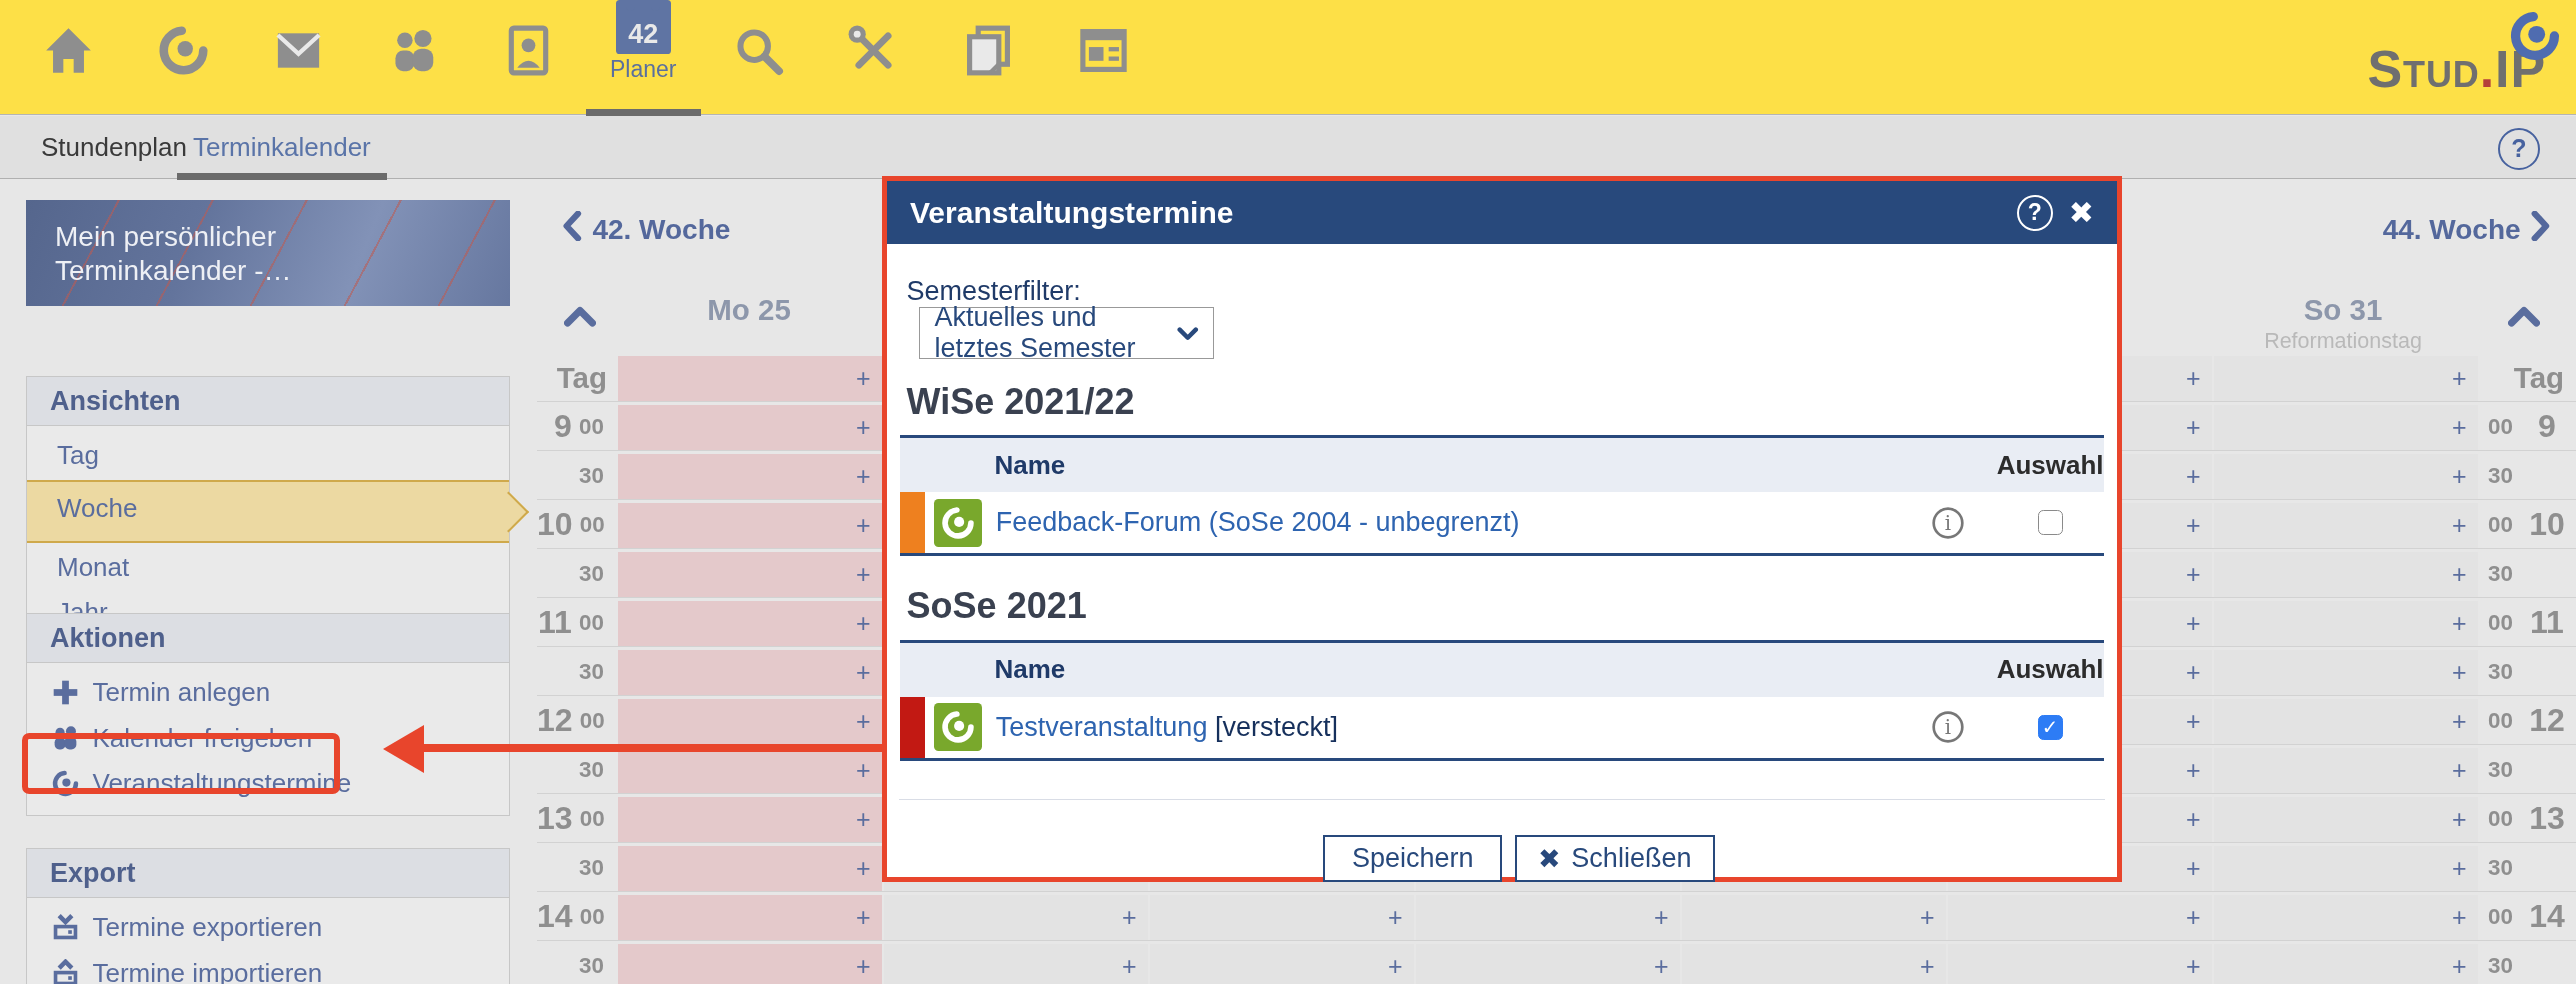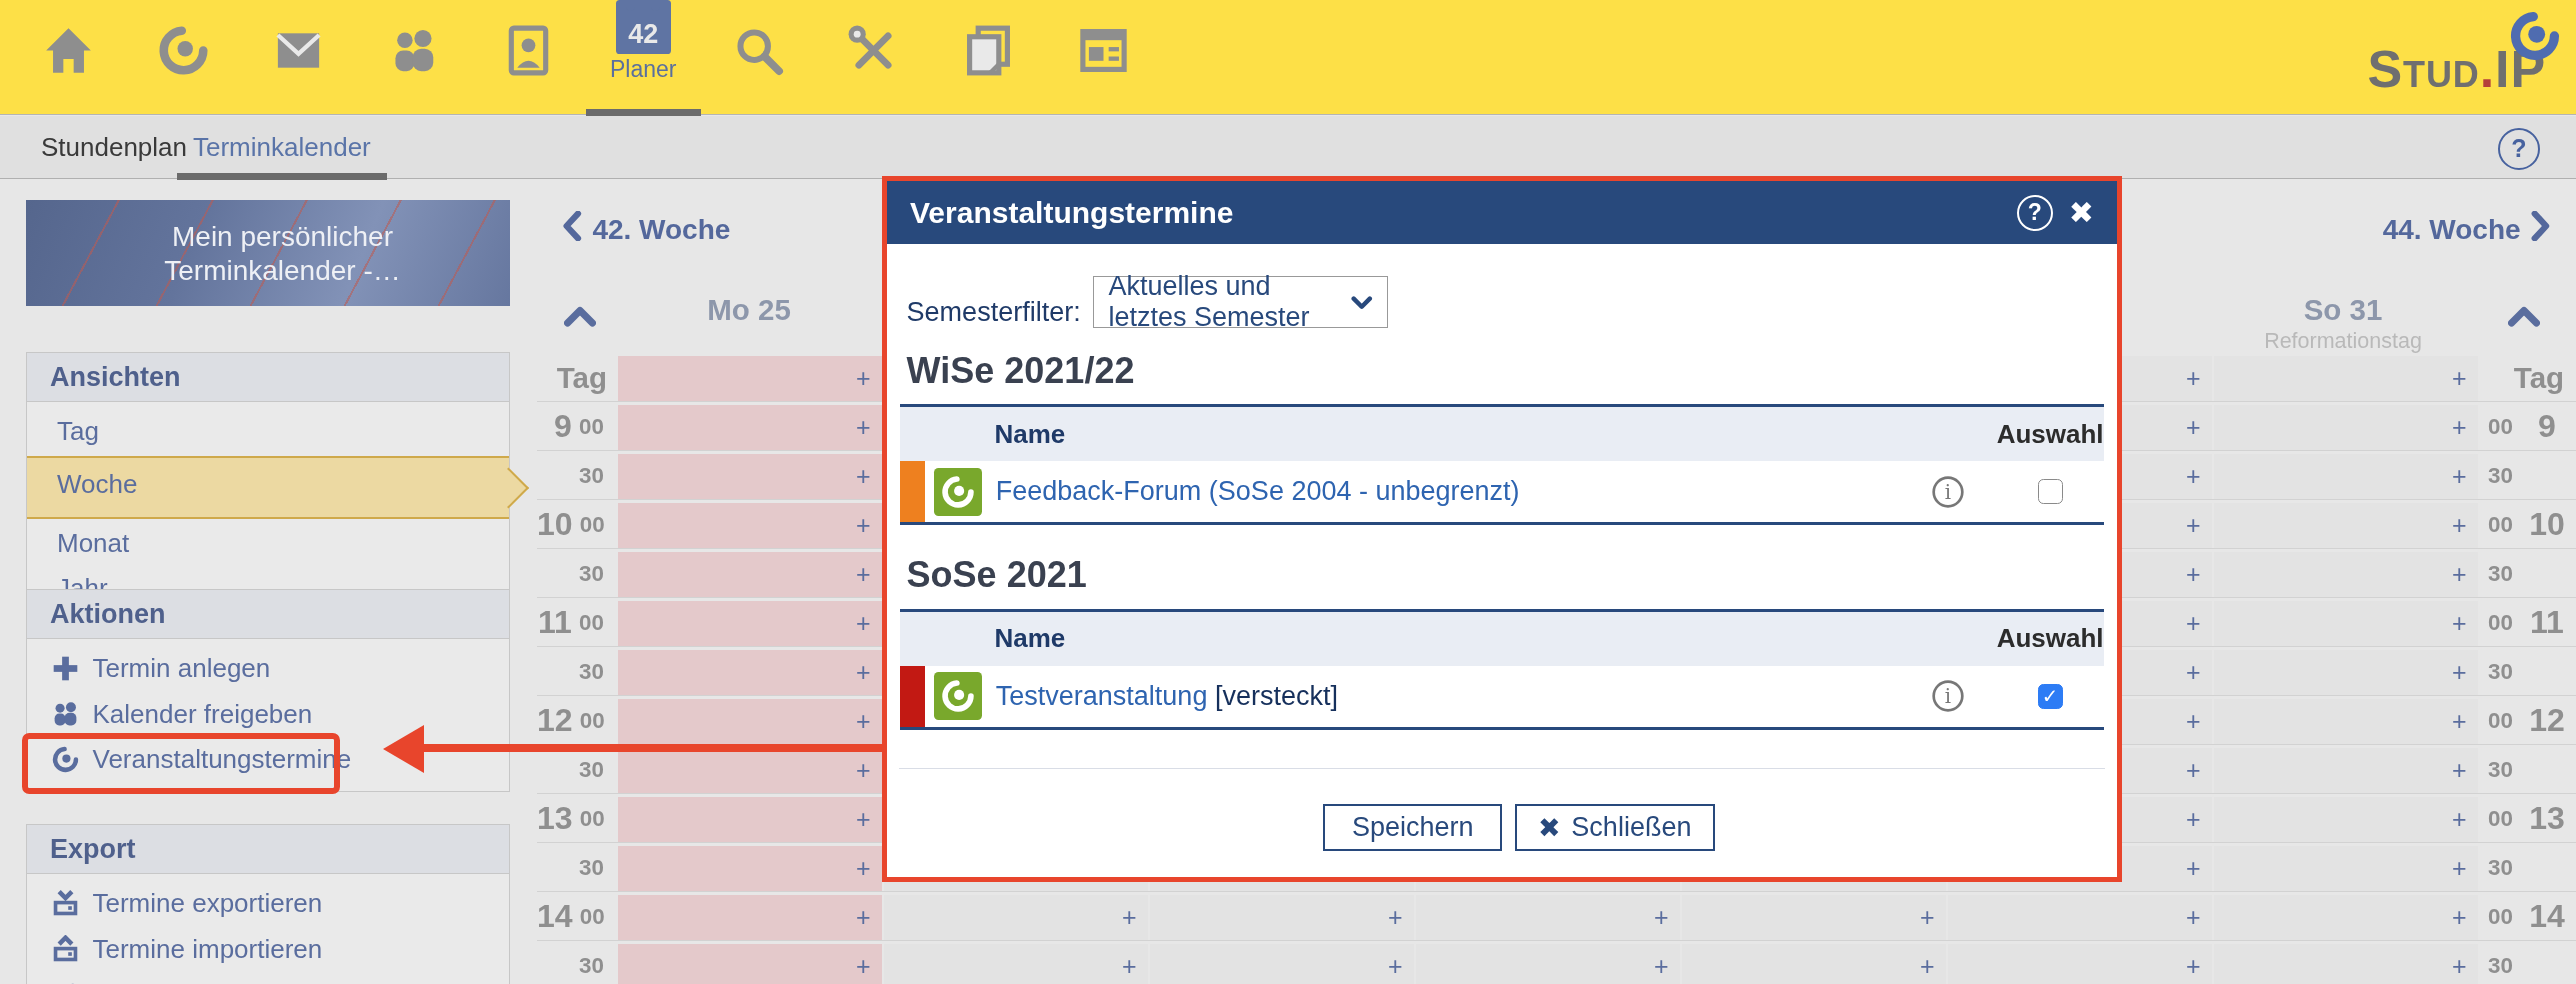--- a/index.html
+++ b/index.html
@@ -26,26 +26,26 @@
 
   
   #tabbar{position:absolute;left:0;top:116px;width:2576px;height:62px;background:#e0e0e0;border-bottom:1.8px solid #b0b0b0;}
   .tab{position:absolute;top:0;height:62px;display:flex;align-items:center;font-size:26px;cursor:pointer;}
   .tab-stundenplan{left:41px;color:#3a3a3a;}
   .tab-terminkalender{left:193px;color:#5a74a8;}
   .tab-terminkalender::after{content:"";position:absolute;left:-16px;right:-16px;bottom:-1.8px;height:7.2px;background:#6b6b6b;}
   #help-btn{position:absolute;right:36px;top:11.6px;width:38px;height:38px;border:2.7px solid #47629f;border-radius:50%;color:#47629f;font-size:25px;font-weight:bold;display:flex;align-items:center;justify-content:center;cursor:pointer;}
 
   
-  .sb-box{position:absolute;left:26px;width:484px;background:#eaeaea;border:0.9px solid #c7c7c7;box-sizing:border-box;}
+  .sb-box{position:absolute;left:26px;width:484px;background:#eaeaea;border:0.9px solid #c7c7c7;box-sizing:border-box;margin-top:24px;}
   #sb-banner{position:absolute;left:26px;top:200px;width:484px;height:106px;
      background:
        repeating-linear-gradient(118deg, rgba(190,90,80,0) 0 81px, rgba(190,90,80,.55) 81px 83px),
        linear-gradient(112deg,#55668d 0%,#63749c 35%,#8292b7 68%,#66779f 100%);
-     color:#eef0f5;text-align:center;}
+     color:#eef0f5;}
   #sb-banner .t{margin:19.7px 0 0 29px;font-size:28px;line-height:34px;}
   .sb-head{height:48px;background:#dcdee3;border-bottom:0.9px solid #c7c7c7;display:flex;align-items:center;padding-left:23px;
      font-size:27px;font-weight:bold;color:#4f608c;}
   .sb-items{padding:7.2px 0 9px 0;}
   .sb-item{display:flex;align-items:center;gap:12.5px;padding:7.2px 0 7.2px 23px;font-size:26px;color:#5a6d9e;cursor:pointer;position:relative;}
   .views .sb-item{padding-left:30px;}
   .views .sel{background:#ecd9a2;border-top:2.7px solid #cfa94b;border-bottom:2.7px solid #cfa94b;padding-top:10.7px;padding-bottom:17px;margin:1.8px 0;}
   .views .sel::after{content:"";position:absolute;right:-14.3px;top:50%;width:29px;height:29px;transform:translateY(-50%) rotate(45deg);
      background:#ecd9a2;border-top:2.7px solid #cfa94b;border-right:2.7px solid #cfa94b;box-sizing:border-box;}
   .sb-icon{width:30px;display:flex;justify-content:center;flex:none;}
@@ -76,21 +76,21 @@
   .daycell.today{background:#e4c9cb;}
 
   
   #modal{position:absolute;left:882px;top:176px;width:1240px;height:706px;box-sizing:border-box;border:5.4px solid #e8452c;background:#fff;z-index:5;}
   #modal-header{height:63px;background:#28497c;display:flex;align-items:center;padding:0 23px;}
   #modal-title{color:#fff;font-size:30px;font-weight:bold;flex:1;}
   #modal-help{width:36px;height:36px;border:2.7px solid #fff;border-radius:50%;color:#fff;font-size:23px;font-weight:bold;
      display:flex;align-items:center;justify-content:center;box-sizing:border-box;cursor:pointer;margin-right:16px;}
   #modal-close{color:#fff;font-size:30px;font-weight:bold;cursor:pointer;line-height:1;}
   #modal-body{padding:0 11.6px;}
-  #filter-row{margin-top:32px;display:flex;align-items:flex-end;padding-left:8px;}
+  #filter-row{margin-top:32px;display:flex;align-items:flex-start;padding-left:8px;flex-direction:column;}
   #filter-label{font-size:27px;color:#1f3a68;}
   #semester-select{margin-left:12.5px;width:295px;height:52px;border:1.8px solid #999;background:#fff;display:flex;align-items:center;
      padding:0 14.3px;box-sizing:border-box;font-size:27px;color:#28497c;cursor:pointer;}
   #semester-select .val{flex:1;}
   .sem-h{font-size:36px;font-weight:bold;color:#3a4150;padding-left:8px;}
   #wise-h{margin-top:21.5px;}
   #sose-h{margin-top:29px;}
   .ev-table{margin:12.5px 1.8px 0 1.8px;border-top:3.6px solid #28497c;border-bottom:3.6px solid #28497c;}
   .ev-thead{height:54px;background:#e9edf4;display:flex;align-items:center;}
   .th-name{padding-left:94px;font-size:26px;font-weight:bold;color:#1f3a68;flex:1;}

